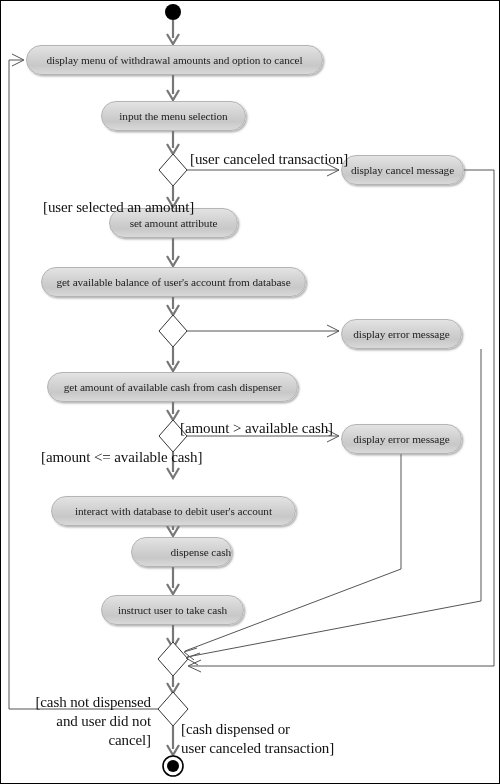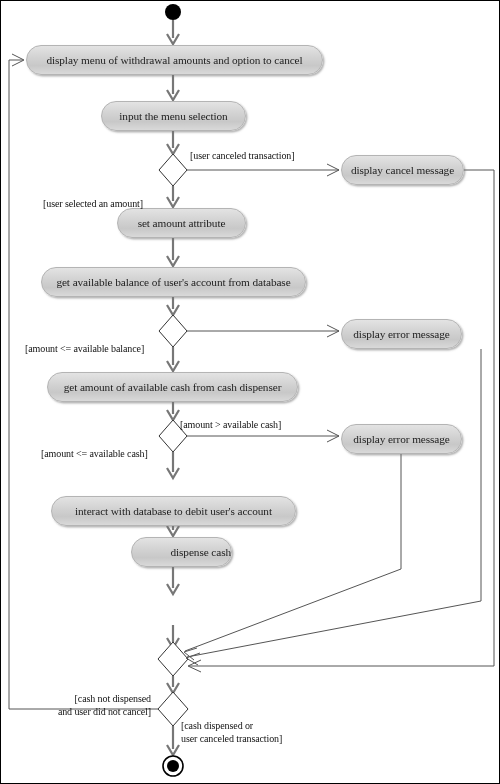--- a/index.html
+++ b/index.html
@@ -68,21 +68,21 @@
     color: #1d1d1d;
     font-size: 11.3px;
     line-height: 1.1;
     white-space: nowrap;
     letter-spacing: -0.1px;
     user-select: none;
   }
   .guard-label {
     position: absolute;
     color: #111111;
-    font-size: 10px;
+    font-size: 15px;
     line-height: 1.25;
     white-space: nowrap;
     letter-spacing: -0.1px;
     user-select: none;
   }
   .guard-label.align-right {
     text-align: right;
   }
 </style>
 </head>
@@ -220,21 +220,21 @@
   </div>
 
   <div class="activity-box" style="left:100px; top:100px; width:145px; height:30px;">
     <span>input the menu selection</span>
   </div>
 
   <div class="activity-box" style="left:340px; top:154px; width:123px; height:30px;">
     <span>display cancel message</span>
   </div>
 
-  <div class="activity-box" style="left:116px; top:207px; width:129px; height:30px;">
+  <div class="activity-box" style="left:108px; top:207px; width:129px; height:30px;">
     <span>set amount attribute</span>
   </div>
 
   <div class="activity-box" style="left:40px; top:266px; width:265px; height:30px;">
     <span>get available balance of user's account from database</span>
   </div>
 
   <div class="activity-box" style="left:340px; top:318px; width:121px; height:30px;">
     <span>display error message</span>
   </div>
@@ -248,27 +248,29 @@
   </div>
 
   <div class="activity-box" style="left:50px; top:478px; width:245px; height:30px;margin-top:17px;">
     <span>interact with database to debit user's account</span>
   </div>
 
   <div class="activity-box" style="left:130px; top:536px; width:101px; height:30px;justify-content:flex-end;">
     <span>dispense cash</span>
   </div>
 
+  <div class="activity-box" style="left:100px; top:594px; width:143px; height:30px;">
+    <span>instruct user to take cash</span>
+  </div>
 
   <div class="guard-label" style="left:189px; top:149px;">[user canceled transaction]</div>
 
   <div class="guard-label" style="left:42px; top:181px;margin-top:16px;">[user selected an amount]</div>
 
 
-  <div class="guard-label" style="left:24px; top:342px;">[amount &lt;= available balance]</div>
 
   <div class="guard-label" style="left:179px; top:418px;">[amount &gt; available cash]</div>
 
   <div class="guard-label" style="left:40px; top:447px;">[amount &lt;= available cash]</div>
 
   <div class="guard-label align-right" style="left:18px; top:692px; width:132px; white-space:pre-line;">[cash not dispensed
 and user did not cancel]</div>
 
   <div class="guard-label" style="left:180px; top:719px; white-space:pre-line;">[cash dispensed or
 user canceled transaction]</div>

